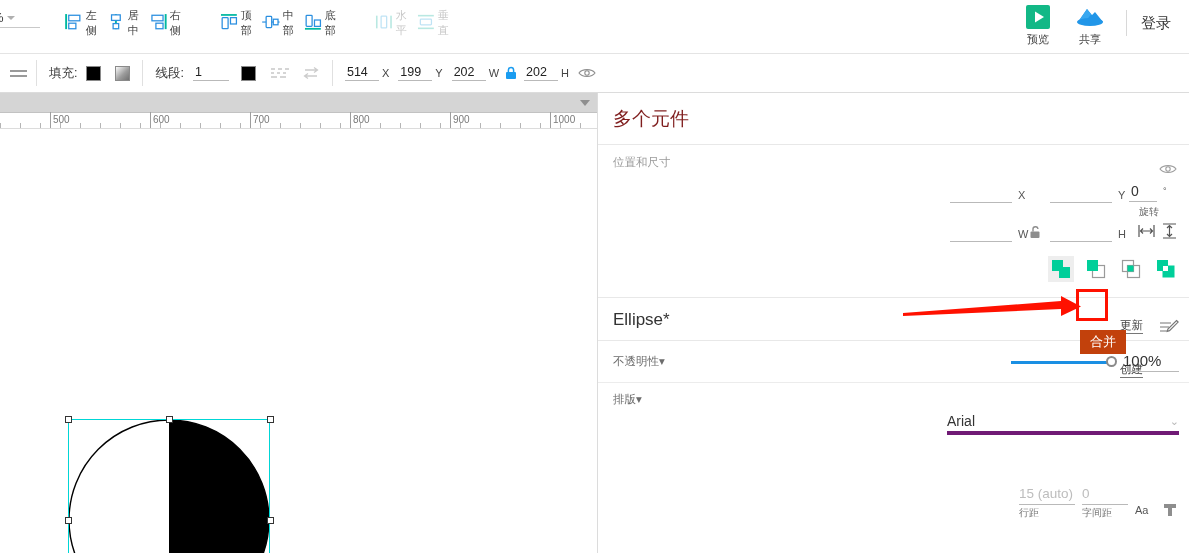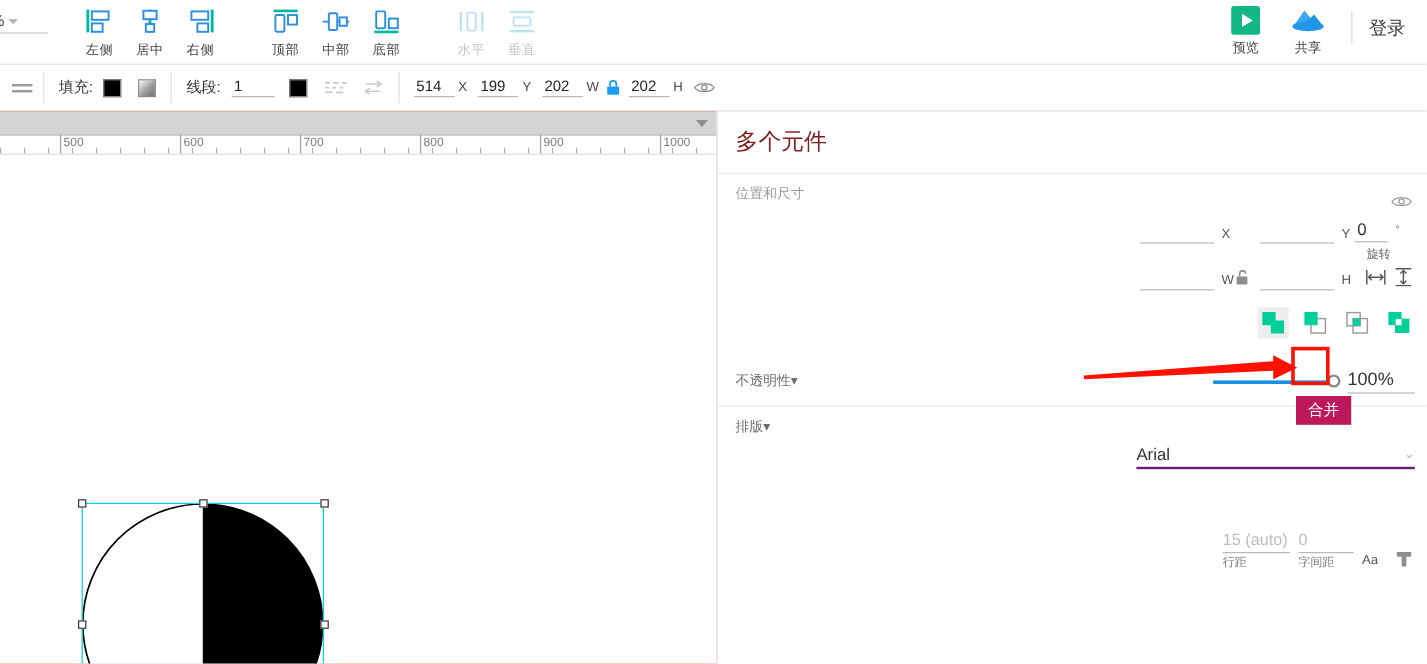--- a/index.html
+++ b/index.html
@@ -21,21 +21,21 @@
     display:flex; align-items:center; gap:3px;
     border-bottom:1px solid #c9c9c9; padding-bottom:2px;
   }
   .zoom-val{ font-size:13px; color:#333; }
   .caret-down{
     width:0;height:0;border-left:4px solid transparent;border-right:4px solid transparent;
     border-top:4px solid #b0b0b0;
   }
   .align-group{ position:absolute; top:2px; display:flex; }
   .align-btn{
-    width:42px; display:flex; flex-direction:column; align-items:center;
+    width:42px; display:flex; flex-direction:row; align-items:center;
     cursor:pointer; padding-top:3px;
   }
   .align-btn .lbl{ font-size:11px; color:#444; margin-top:3px; letter-spacing:0.5px;}
   .align-btn.disabled .lbl{ color:#c7c7c7; }
   .ico{ width:30px; height:26px; display:block; }
 
   
   .props-bar{
     position:absolute; left:0; top:53px; width:1189px; height:40px;
     border-top:1px solid #e4e4e4; border-bottom:1px solid #dcdcdc;
@@ -60,21 +60,21 @@
   .hamburger i{ display:block; width:17px; height:2px; background:#9a9a9a; }
 
   
   .hdr-right{ position:absolute; right:0; top:0; height:53px; display:flex; align-items:flex-start; }
   .hr-btn{ width:52px; display:flex; flex-direction:column; align-items:center; padding-top:4px; cursor:pointer;}
   .hr-btn .lbl{ font-size:11px; color:#444; margin-top:2px; }
   .hr-sep{ width:1px; height:26px; background:#d8d8d8; margin:10px 10px 0 10px; }
   .login{ font-size:15px; color:#333; margin:14px 18px 0 4px; cursor:pointer; }
 
   
-  .canvas-wrap{ position:absolute; left:0; top:93px; width:597px; height:460px; background:#c2410c; }
+  .canvas-wrap{ position:absolute; left:0; top:93px; width:597px; height:460px; background:#7f1d1d; }
   .gutter{
     position:absolute; left:0; top:0; width:597px; height:20px; background:#d5d5d5;
     border-bottom:1px solid #c2c2c2;
   }
   .gutter-caret{
     position:absolute; right:7px; top:7px; width:0;height:0;
     border-left:5px solid transparent;border-right:5px solid transparent;border-top:6px solid #8f8f8f;
   }
   .ruler{
     position:absolute; left:0; top:20px; width:597px; height:16px; background:#fff;
@@ -126,21 +126,21 @@
   .bool-btns{ position:absolute; right:10px; top:5px; display:flex; align-items:center; gap:9px; }
   .bool-btn{ width:26px; height:26px; display:flex; align-items:center; justify-content:center; cursor:pointer;}
   .bool-btn.sel{ background:#eeeeee; }
   .hl-box{
     position:absolute; left:1076px; top:289px; width:32px; height:32px;
     border:3px solid #ff1100; z-index:40; pointer-events:none;
   }
   .arrow-ann{ position:absolute; left:903px; top:295px; z-index:39; }
   .tooltip{
     position:absolute; left:1080px; top:330px; z-index:41;
-    background:#be185d; color:#fff; font-size:13px; padding:3px 10px;
+    background:#c2410c; color:#fff; font-size:13px; padding:3px 10px;
   }
 
   .name-row{ height:44px; line-height:44px; padding-left:15px; font-size:17px; color:#333;
     border-top:1px solid #e8e8e8; border-bottom:1px solid #e8e8e8; position:relative; }
   .upd-create{ position:absolute; right:46px; top:4px; text-align:left; }
   .upd-create div{ font-size:11.5px; line-height:16px; color:#444; border-bottom:1px solid #777; display:inline-block;}
   .note-ico{ position:absolute; right:10px; top:12px; }
 
   .op-row{ position:relative; height:42px; border-bottom:1px solid #ececec; }
   .op-label{ position:absolute; left:15px; top:13px; font-size:11.5px; color:#6c6c6c; }
@@ -148,21 +148,21 @@
   .slider-knob{ position:absolute; right:72px; top:15px; width:11px; height:11px; border-radius:50%;
     background:#fff; border:2px solid #8a8a8a; cursor:pointer;}
   .op-val{ position:absolute; right:10px; top:11px; width:56px; }
   .op-val input{ width:56px; border:none; border-bottom:1px solid #b9b9b9; font-size:15px;
     color:#333; outline:none; background:transparent; padding-bottom:2px;
     font-family:"Liberation Sans",sans-serif;}
 
   .typ-label{ position:absolute; left:15px; top:9px; font-size:11.5px; color:#6c6c6c; }
   .font-row{ position:absolute; right:10px; top:28px; width:232px; }
   .font-sel{
-    width:232px; border-bottom:2px solid #701a75; height:24px; display:flex;
+    width:232px; border-bottom:4px solid #701a75; height:24px; display:flex;
     align-items:center; justify-content:space-between; font-size:14px; color:#333; cursor:pointer;
   }
   .weight-row{ position:absolute; right:10px; top:66px; display:flex; align-items:flex-end; gap:10px; }
   .weight-sel{ width:117px; border-bottom:1px solid #b9b9b9; height:25px;
     display:flex; align-items:center; justify-content:space-between; font-size:14px; color:#333; cursor:pointer;}
   .size-inp{ width:46px; border:none; border-bottom:1px solid #b9b9b9; font-size:14px;
     color:#333; outline:none; background:transparent; padding-bottom:3px;
     font-family:"Liberation Sans",sans-serif;}
   .color-chip{ width:32px; height:17px; background:#2b2b2b; border:1px solid #cfcfcf; }
   .lh-row{ position:absolute; right:10px; top:103px; display:flex; align-items:flex-start; gap:7px; }
@@ -493,20 +493,33 @@
         <div class="bool-btn">
           <svg width="20" height="20" viewBox="0 0 20 20">
             <rect x="1" y="1" width="11" height="11" fill="#00cf9a"></rect>
             <rect x="6.5" y="6.5" width="12" height="12" fill="#00cf9a"></rect>
             <rect x="7" y="7" width="5" height="5" fill="#ffffff"></rect>
           </svg>
         </div>
       </div>
     </div>
 
+    <div class="name-row">
+      <span>Ellipse*</span>
+      <div class="upd-create">
+        <div>更新</div><br>
+        <div>创建</div>
+      </div>
+      <span class="note-ico">
+        <svg width="20" height="18" viewBox="0 0 20 18">
+          <path d="M1 4 h11 M1 8 h9 M1 12 h7" stroke="#777" stroke-width="1.2" fill="none"></path>
+          <path d="M17.5 1.5 l1.6 1.6 -8.6 8.6 -2.2 0.6 0.6 -2.2 Z" fill="none" stroke="#777" stroke-width="1.2"></path>
+        </svg>
+      </span>
+    </div>
 
     <div class="op-row">
       <span class="op-label">
         <span>不透明性</span><span class="dropdot">▾</span>
       </span>
       <div class="slider"></div>
       <div class="slider-knob"></div>
       <div class="op-val">
         <input value="100%" style="">
       </div>

